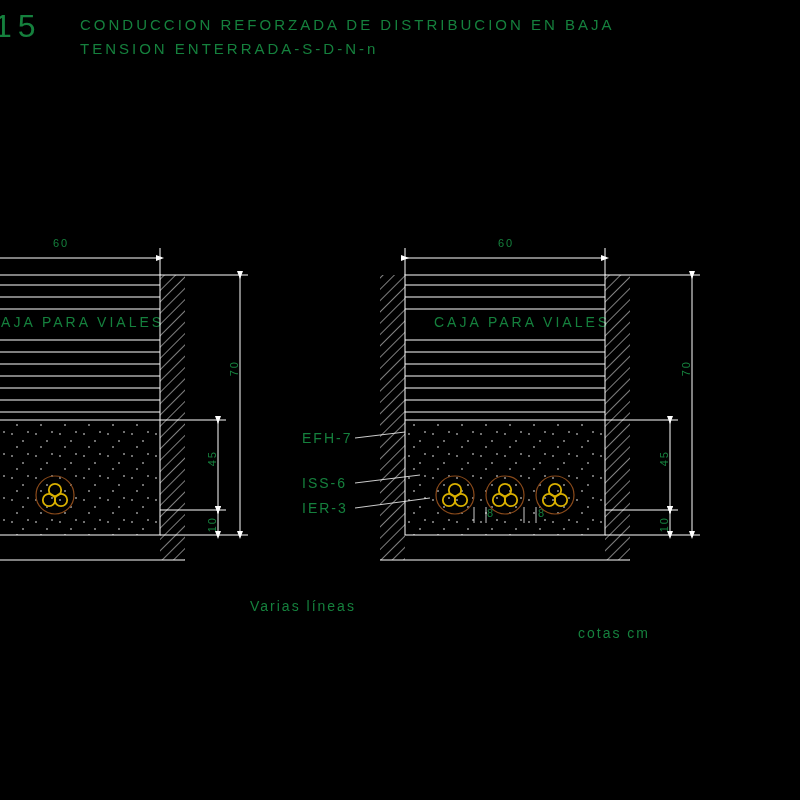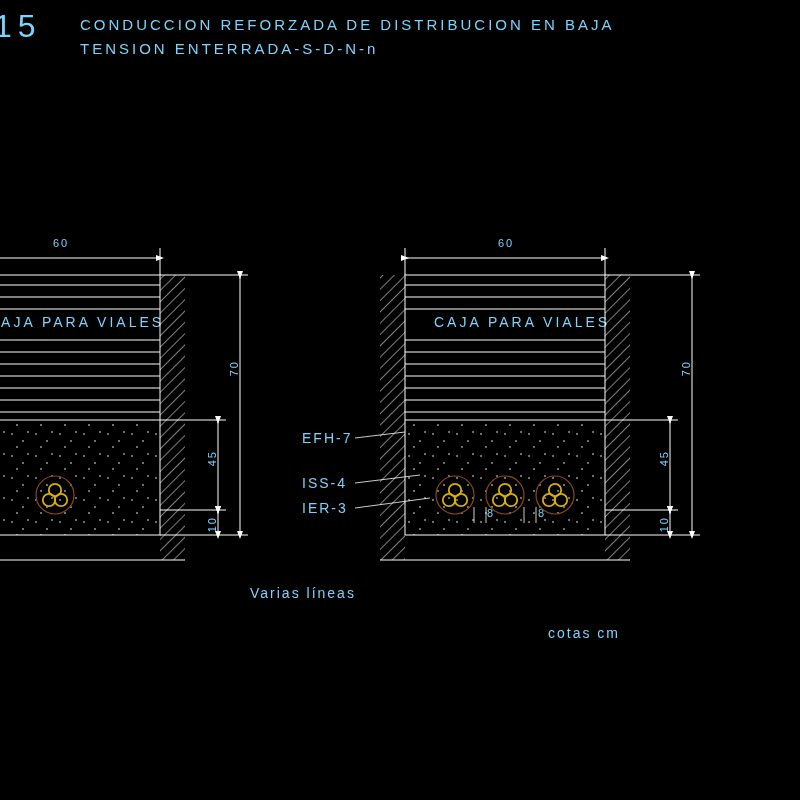--- a/index.html
+++ b/index.html
@@ -1,16 +1,16 @@
 <!DOCTYPE html>
 <html><head>
 <meta charset="utf-8">
 <style>
   html,body{margin:0;padding:0;background:#000;width:800px;height:800px;overflow:hidden;font-family:Arial,Helvetica,sans-serif}
-  .stage{position:relative;width:800px;height:800px;color:#7dd3fc}
+  .stage{position:relative;width:800px;height:800px;color:#15803d}
   .t{position:absolute;white-space:nowrap;letter-spacing:2px}
   .title-num{font-size:32px;font-weight:300;letter-spacing:6px}
   .title-main{font-size:15px;font-weight:300;letter-spacing:3px}
   .lbl{font-size:14px;letter-spacing:3px}
   .small{font-size:14px;letter-spacing:2px}
   .dim{font-size:11px;letter-spacing:2px}
   .v{writing-mode:vertical-rl;transform:rotate(180deg);transform-origin:center}
   svg{position:absolute;top:0;left:0}
 </style>
 </head>
@@ -22,36 +22,36 @@
   <div class="t title-main" style="left:80px;top:40px">TENSION ENTERRADA-S-D-N-n</div>
   <div class="t title-main" style="left:80px;top:16px">CONDUCCION REFORZADA DE DISTRIBUCION EN BAJA</div>
 
   <div class="t dim" style="left:53px;top:237px">60</div>
   <div class="t dim" style="left:498px;top:237px">60</div>
 
   <div class="t lbl" style="left:-12px;top:314px">CAJA PARA VIALES</div>
   <div class="t lbl" style="left:434px;top:314px">CAJA PARA VIALES</div>
 
   <div class="t small" style="left:302px;top:430px">EFH-7</div>
-  <div class="t small" style="left:302px;top:475px">ISS-4</div>
+  <div class="t small" style="left:302px;top:475px">ISS-6</div>
   <div class="t small" style="left:302px;top:500px">IER-3</div>
 
   <div class="t dim v" style="left:228px;top:360px">70</div>
   <div class="t dim v" style="left:206px;top:450px">45</div>
   <div class="t dim v" style="left:206px;top:516px">10</div>
 
   <div class="t dim v" style="left:680px;top:360px">70</div>
   <div class="t dim v" style="left:658px;top:450px">45</div>
   <div class="t dim v" style="left:658px;top:516px">10</div>
 
   <div class="t dim" style="left:487px;top:507px;font-size:11px">8</div>
   <div class="t dim" style="left:538px;top:507px;font-size:11px">8</div>
 
-  <div class="t small" style="left:250px;top:585px">Varias líneas</div>
-  <div class="t small" style="left:548px;top:625px">cotas cm</div>
+  <div class="t small" style="left:250px;top:598px">Varias líneas</div>
+  <div class="t small" style="left:578px;top:625px">cotas cm</div>
 
   <svg width="800" height="800">
     <defs>
 
       <pattern id="hatch" width="8" height="8" patternUnits="userSpaceOnUse" patternTransform="rotate(45)">
         <line x1="0" y1="0" x2="0" y2="8" stroke="#fff" stroke-width="1"></line>
       </pattern>
 
       <pattern id="dots" width="24" height="22" patternUnits="userSpaceOnUse">
         <circle cx="4" cy="5" r="0.8" fill="#fff"></circle>

